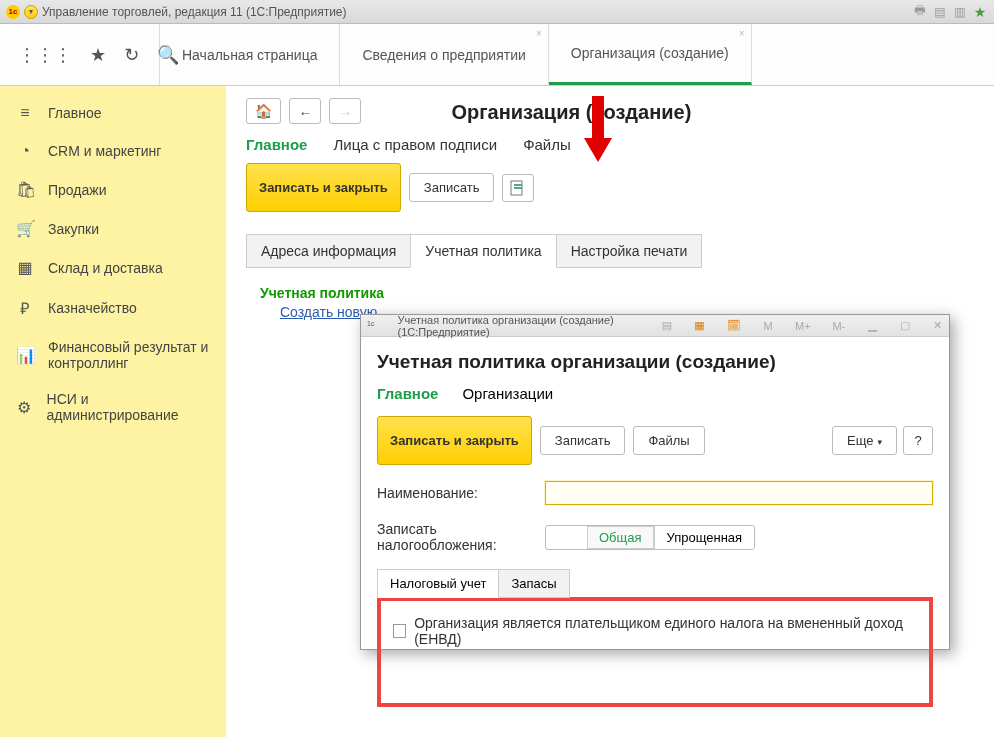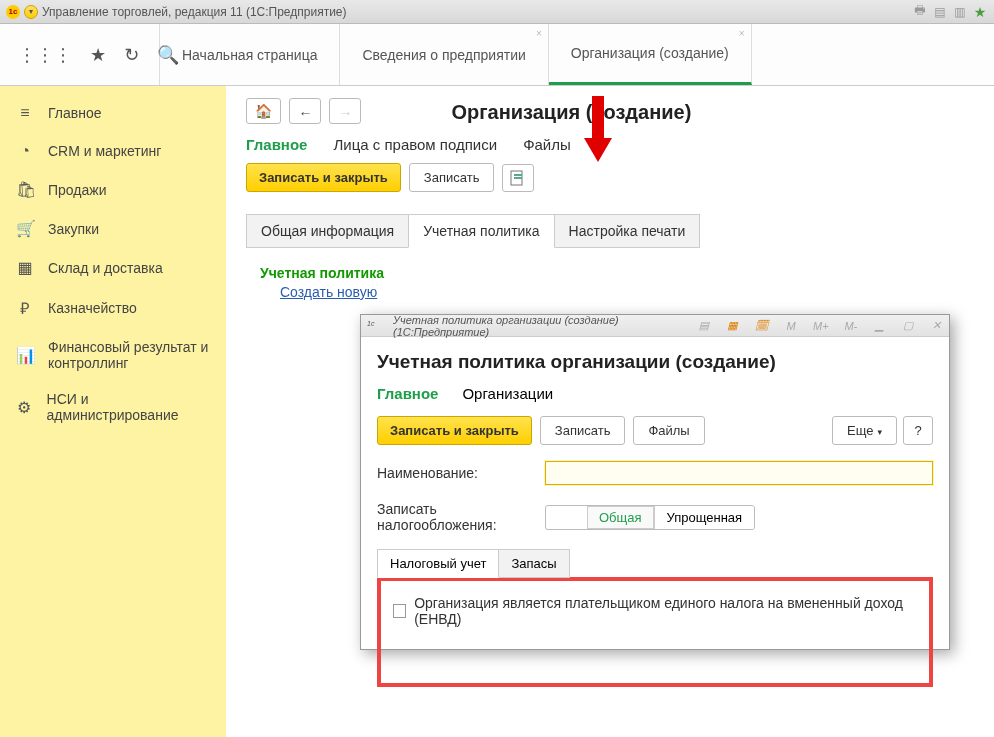--- a/index.html
+++ b/index.html
@@ -78,21 +78,21 @@
     background:#fff;border:1px solid #bbb;border-radius:3px;padding:4px 8px;cursor:pointer;
     font-size:14px;color:#444;
   }
   .page-title-row { display:flex;align-items:center;gap:30px; }
   .page-title { font-size:20px;font-weight:bold;color:#222;margin-left:60px; }
   .subnav { margin-top:10px;display:flex;gap:26px;font-size:15px;color:#333; }
   .subnav .active { color:#1e9e4a;font-weight:bold; }
   .action-row { margin-top:10px;display:flex;gap:8px;align-items:center; }
   .btn-yellow {
     background:linear-gradient(to bottom,#ffe24d,#ffcf00);
-    border:1px solid #caa700;border-radius:3px;padding:6px 12px;font-weight:bold;font-size:13px;cursor:pointer;color:#333;
+    border:1px solid #caa700;border-radius:3px;padding:16px 12px;font-weight:bold;font-size:13px;cursor:pointer;color:#333;
   }
   .btn-white {
     background:#fff;border:1px solid #bbb;border-radius:3px;padding:6px 14px;font-size:13px;cursor:pointer;color:#333;
   }
   .btn-icon {
     background:#fff;border:1px solid #bbb;border-radius:3px;padding:4px 6px;cursor:pointer;
     display:flex;align-items:center;justify-content:center;
   }
 
   .tabstrip {
@@ -116,22 +116,22 @@
     position:absolute;
     left:360px; top:314px;
     width:590px; height:336px;
     background:#fff;
     border:1px solid #999;
     box-shadow: 4px 4px 14px rgba(0,0,0,0.35);
     display:flex;flex-direction:column;
   }
   .dialog .dlg-title {
     height:22px;background:linear-gradient(to bottom,#f0f0f0,#e2e2e2);
-    display:flex;align-items:center;padding:0 6px;border-bottom:1px solid #ccc;gap:16px;
-    color:#555;font-size:11px;font-style:italic;
+    display:flex;align-items:center;padding:0 6px;border-bottom:1px solid #ccc;gap:22px;
+    color:#555;font-size:11px;
   }
   .dialog .dlg-title .spacer { flex:1; }
   .dialog .dlg-title .winicon { width:15px;height:15px;display:flex;align-items:center;justify-content:center;font-size:11px;color:#aaa;cursor:pointer; }
   .dialog .dlg-body { padding:14px 16px; flex:1; }
   .dlg-heading { font-size:19px;font-weight:bold;color:#222; }
   .dlg-subnav { margin-top:12px;display:flex;gap:24px;font-size:15px; }
   .dlg-subnav .active { color:#1e9e4a;font-weight:bold; }
   .dlg-actions { margin-top:14px;display:flex;gap:8px;align-items:center; }
   .dlg-actions .right { margin-left:auto;display:flex;gap:6px; }
   .btn-more .caret { font-size:9px;margin-left:4px; }
@@ -251,21 +251,21 @@
           </svg>
       </span>
     </div>
 
     <svg class="red-arrow" width="40" height="70">
       <line x1="20" y1="0" x2="20" y2="45" stroke="#e00000" stroke-width="12"></line>
       <polygon points="6,42 34,42 20,66" fill="#e00000"></polygon>
     </svg>
 
     <div class="tabstrip">
-      <div class="t">Общая информация</div>
+      <div class="t">Адреса информация</div>
       <div class="t active">Учетная политика</div>
       <div class="t">Настройка печати</div>
     </div>
     <div class="tabstrip-area" style="border:none;">
       <div class="section-header">Учетная политика</div>
       <span class="link">Создать новую</span>
     </div>
   </div>
 </div>
 

